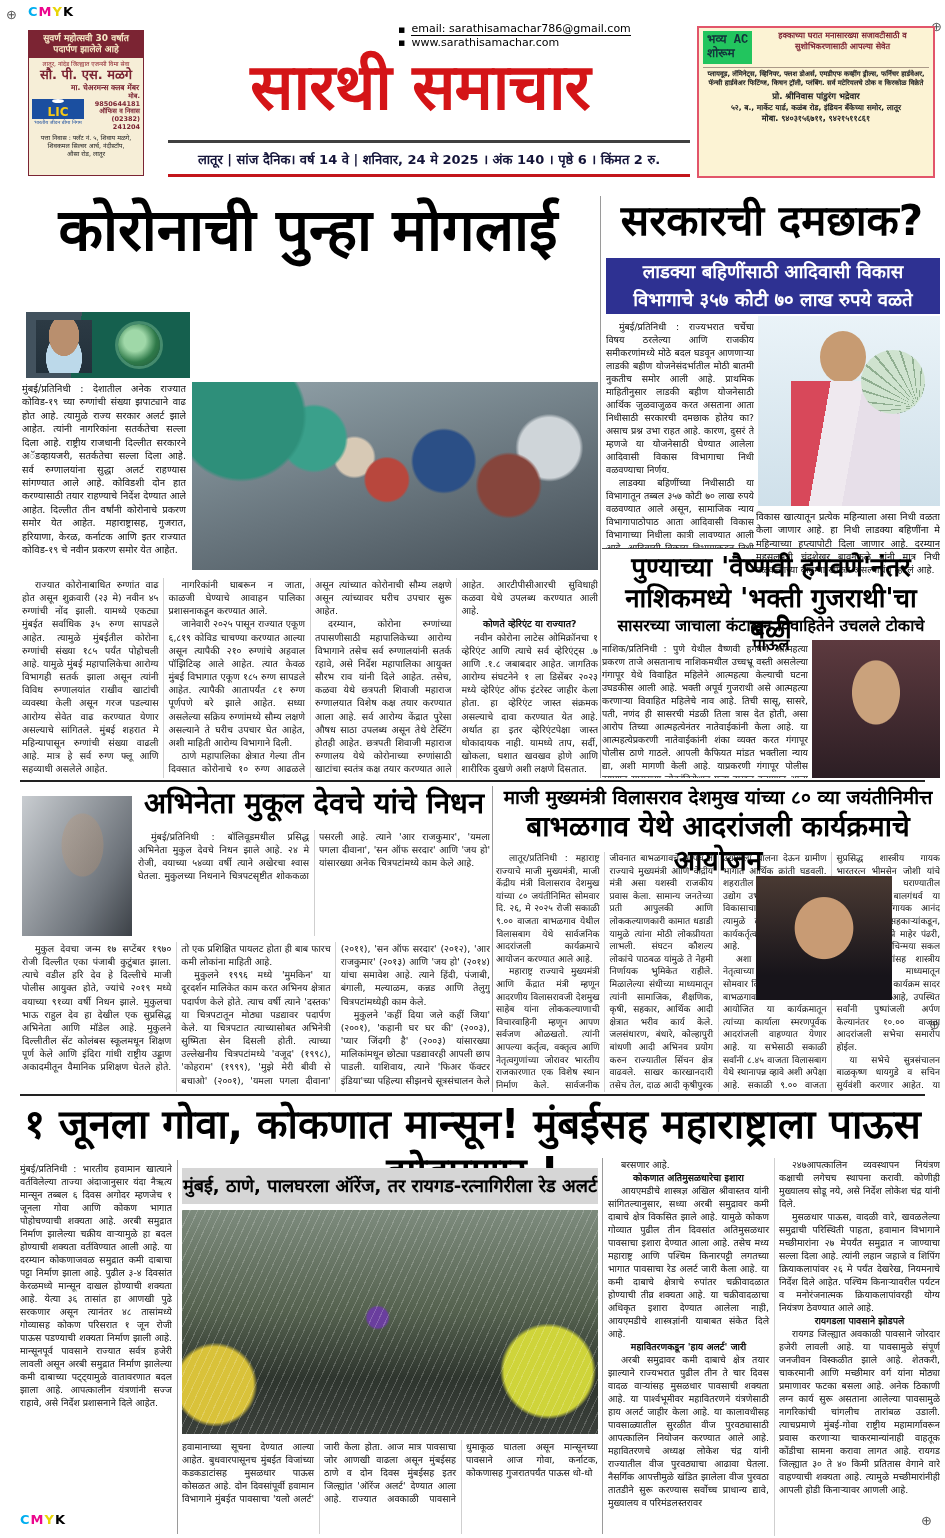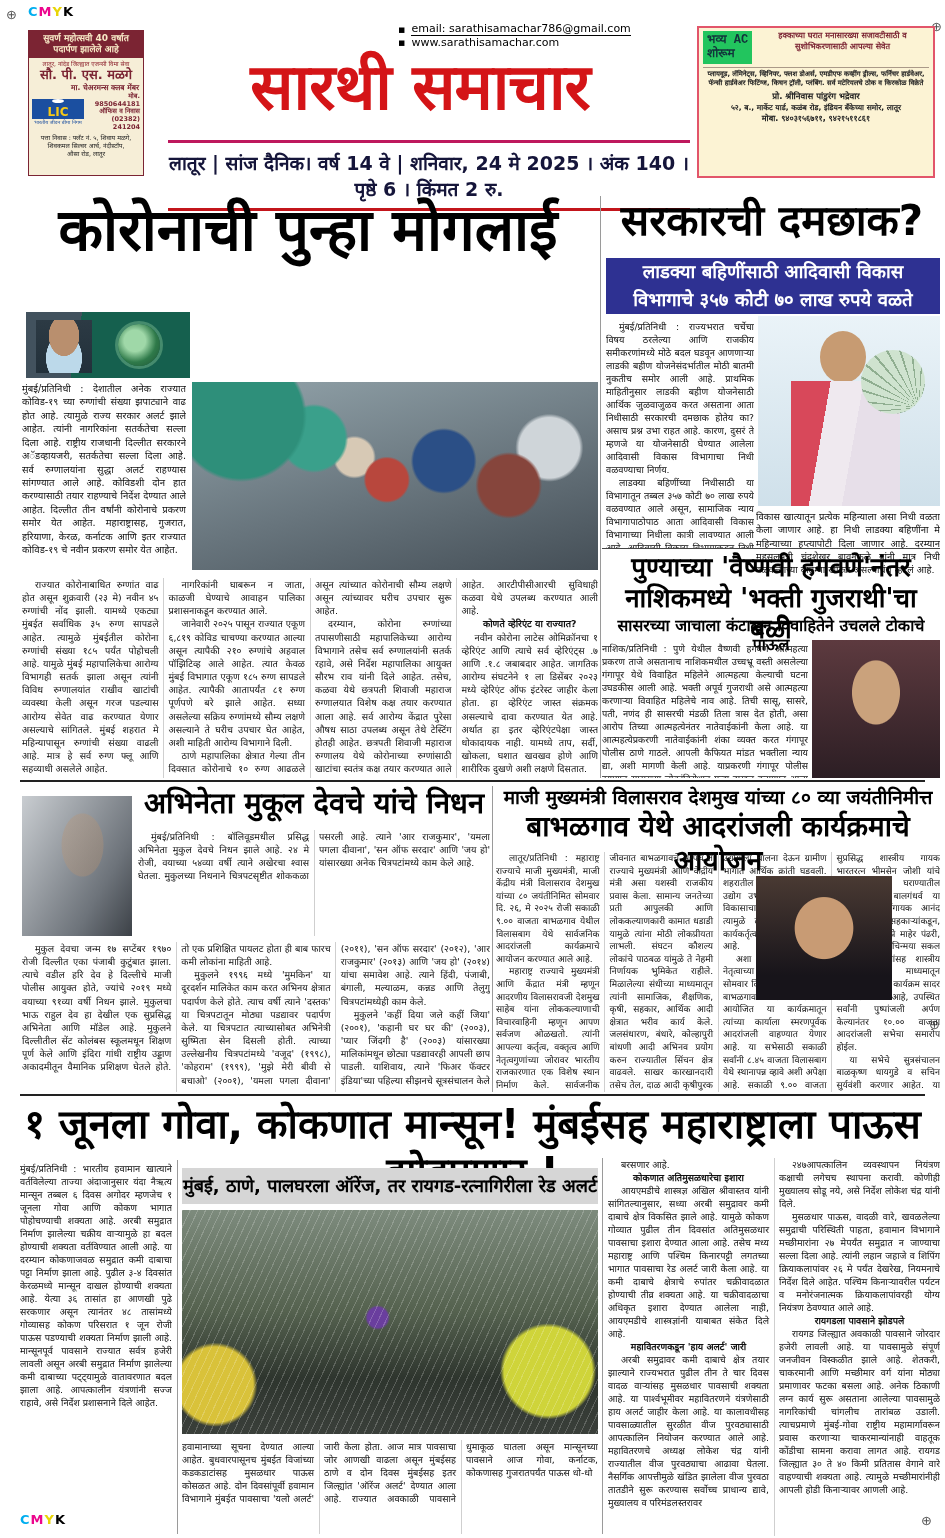--- a/index.html
+++ b/index.html
@@ -22,21 +22,21 @@
   .adl-lic-row { display:flex; align-items:center; justify-content:space-between; padding:1px 3px;}
   .lic-box { background:#1b4fa0; color:#f6c916; font-weight:bold; font-size:12px; width:52px; height:20px; display:flex; align-items:center; justify-content:center; gap:2px;flex-direction:column;}
   .lic-circle { width:12px; height:12px; border-radius:50%; background:#fff; display:inline-block;}
   .adl-phones { font-size:6.5px; font-weight:bold; white-space:pre-line; text-align:right; line-height:1.2;}
   .adl-licsub { font-size:5px; color:#1b4fa0; }
   .adl-addr { font-size:6.3px; white-space:pre-line; line-height:1.25; padding-top:1px; color:#222;}
   .mast-contact { left:398px; top:22px; width:260px; font-size:11px; color:#000; }
   .mast-contact .row { display:flex; gap:6px; align-items:center; }
   .mast-contact .row:first-child span.txt { border-bottom:1px solid #000; }
   .mast-title { left:150px; top:46px; width:540px; text-align:center; color:#d41417; font-size:64px; font-weight:900; line-height:1.3; letter-spacing:-1px;}
-  .dateline { left:168px; top:140px; width:522px; border-top:3px solid #be185d; border-bottom:3px solid #c3151b; padding:7px 0 6px 0; text-align:center; font-size:19px; font-weight:bold; color:#15153a; }
+  .dateline { left:168px; top:140px; width:522px; border-top:3px solid #404040; border-bottom:3px solid #c3151b; padding:7px 0 6px 0; text-align:center; font-size:13px; font-weight:bold; color:#15153a; }
   .ad-right { left:697px; top:26px; width:238px; height:152px; border:2px solid #e2556a; background:#fcf3d4; overflow:hidden; padding:3px 4px;}
   .adr-toprow { display:flex; gap:4px; }
   .adr-badge { background:#22c55e; color:#12343b; font-size:12px; font-weight:bold; padding:2px 4px; white-space:pre-line; line-height:1.2;font-family:Liberation Mono, monospace;}
   .adr-tagline { color:#7b2433; font-size:8px; font-weight:bold; white-space:pre-line; line-height:1.35; text-align:center; flex:1;}
   .adr-brandrow { display:flex; align-items:center; justify-content:center; gap:4px; margin-top:2px;}
   .adr-sph { color:#1b4fa0; font-weight:900; font-style:italic; font-size:17px; border-bottom:3px solid #29abe2; padding:0 2px;}
   .adr-shree { color:#e8178b; font-size:34px; font-weight:900; line-height:1;}
   .adr-brand { color:#1a2e7c; font-size:15px; font-weight:900; white-space:pre-line; line-height:1.1;}
   .adr-items { border-top:1px solid #a98; margin-top:3px; padding-top:2px; font-size:6.8px; font-weight:bold; color:#222; text-align:center; line-height:1.35;}
   .adr-prop { font-size:8.5px; font-weight:bold; text-align:center; color:#222; margin-top:2px;}
@@ -103,21 +103,21 @@
   <span class="regmark" style="left:929px;top:1018px;">⊕</span>
   <span class="regmark" style="left:921px;top:1514px;">⊕</span>
   <div class="abs cmyk" style="left:28px;top:4px;">
     <span class="c">C</span><span class="m">M</span><span class="y">Y</span><span class="k">K</span>
   </div>
   <div class="abs cmyk" style="left:20px;top:1512px;">
     <span class="c">C</span><span class="m">M</span><span class="y">Y</span><span class="k">K</span>
   </div>
 
   <div class="abs ad-left">
-    <div class="adl-banner">सुवर्ण महोत्सवी 40 वर्षात
+    <div class="adl-banner">सुवर्ण महोत्सवी 30 वर्षात
 पदार्पण झालेले आहे</div>
     <div class="adl-sub">लातूर, नांदेड जिल्ह्यात एजन्सी विमा सेवा</div>
     <div class="adl-name">सौ. पी. एस. मळगे</div>
     <div class="adl-role">मा. चेअरमन्स क्लब मेंबर</div>
     <div class="adl-lic-row">
       <div>
         <div class="lic-box">
             <span class="lic-circle"></span>
             <span>LIC</span>
           </div>

